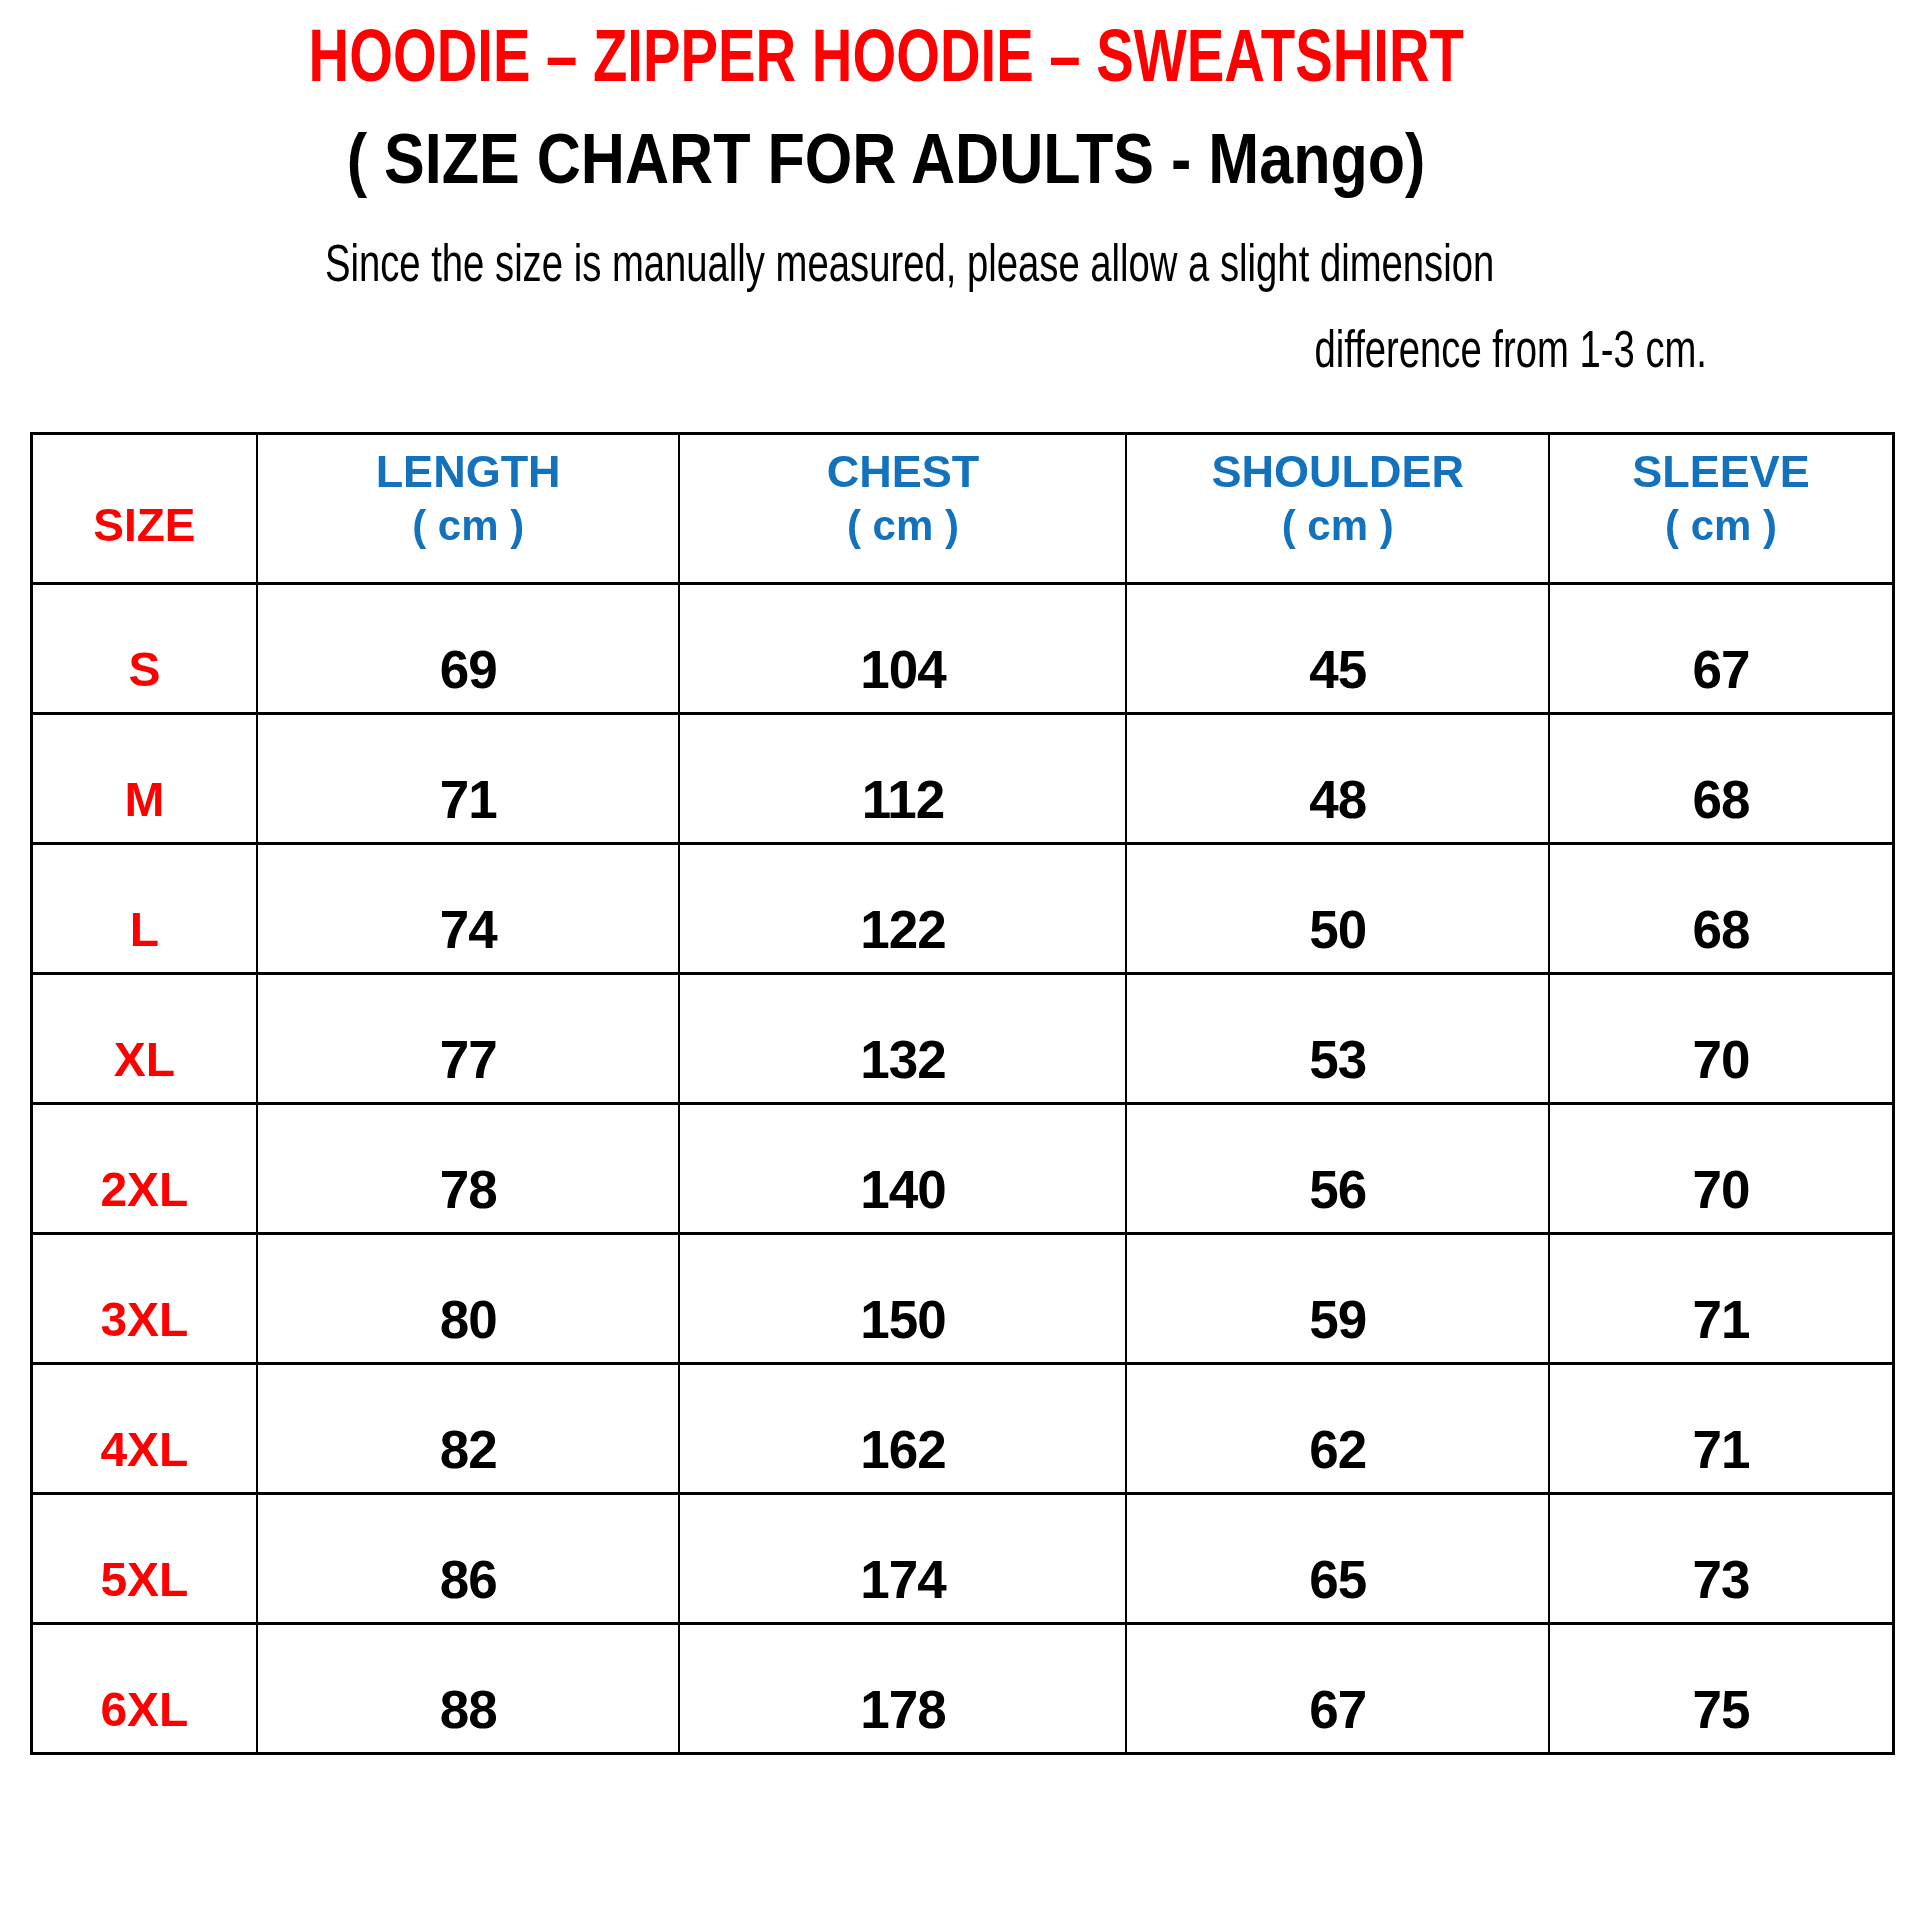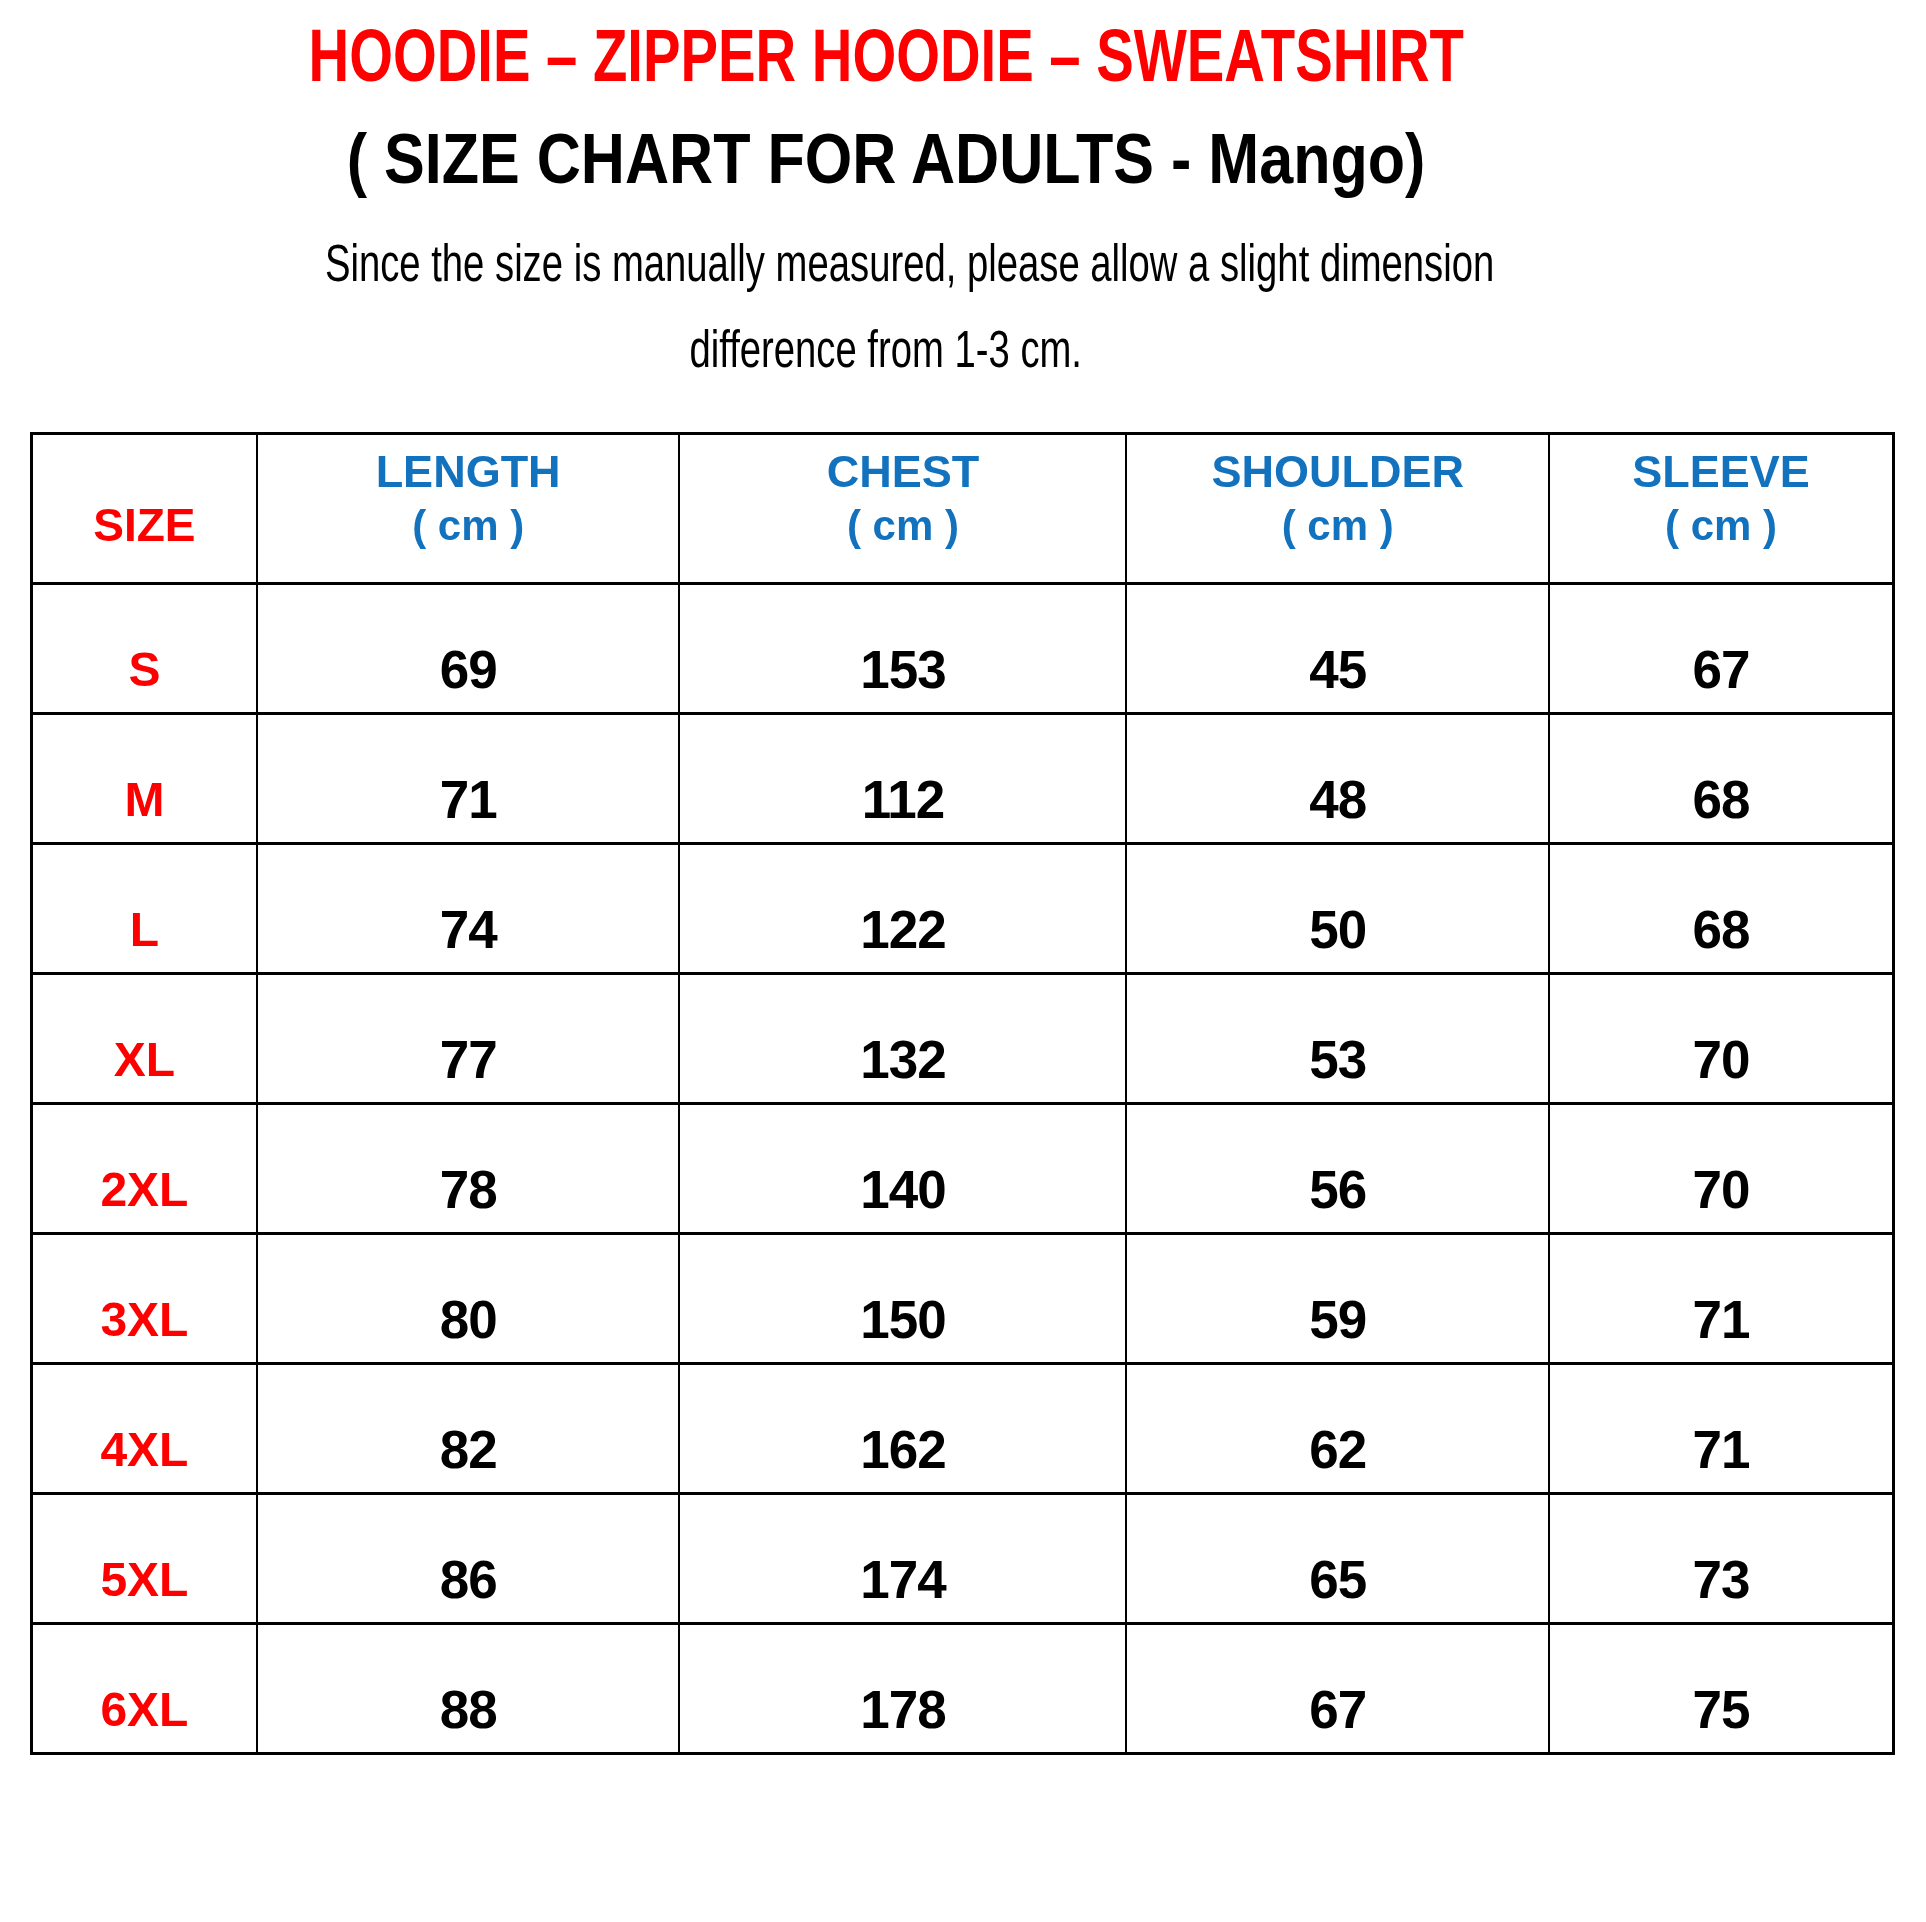--- a/index.html
+++ b/index.html
@@ -34,21 +34,21 @@
     white-space: nowrap;
   }
   .note {
     font-size: 51px;
     line-height: 55px;
     font-weight: normal;
     color: var(--value-black, #000000);
     white-space: nowrap;
   }
   .note1 { margin-top: 40px; padding-left: 48px; }
-  .note2 { margin-top: 31px; }
+  .note2 { margin-top: 31px; text-align: right; }
   .cond75 {
     display: inline-block;
     transform: scaleX(0.75);
     transform-origin: 50% 50%;
     white-space: nowrap;
   }
   .cond86 {
     display: inline-block;
     transform: scaleX(0.86);
     transform-origin: 50% 50%;
@@ -158,21 +158,21 @@
       <th>
         <div class="hdr-label">SLEEVE</div>
         <div class="hdr-unit">( cm )</div>
       </th>
     </tr>
   </thead>
   <tbody>
     <tr class="data-row">
       <td class="size-cell">S</td>
       <td class="val-cell">69</td>
-      <td class="val-cell">153</td>
+      <td class="val-cell">104</td>
       <td class="val-cell">45</td>
       <td class="val-cell">67</td>
     </tr>
     <tr class="data-row">
       <td class="size-cell">M</td>
       <td class="val-cell">71</td>
       <td class="val-cell">112</td>
       <td class="val-cell">48</td>
       <td class="val-cell">68</td>
     </tr>

